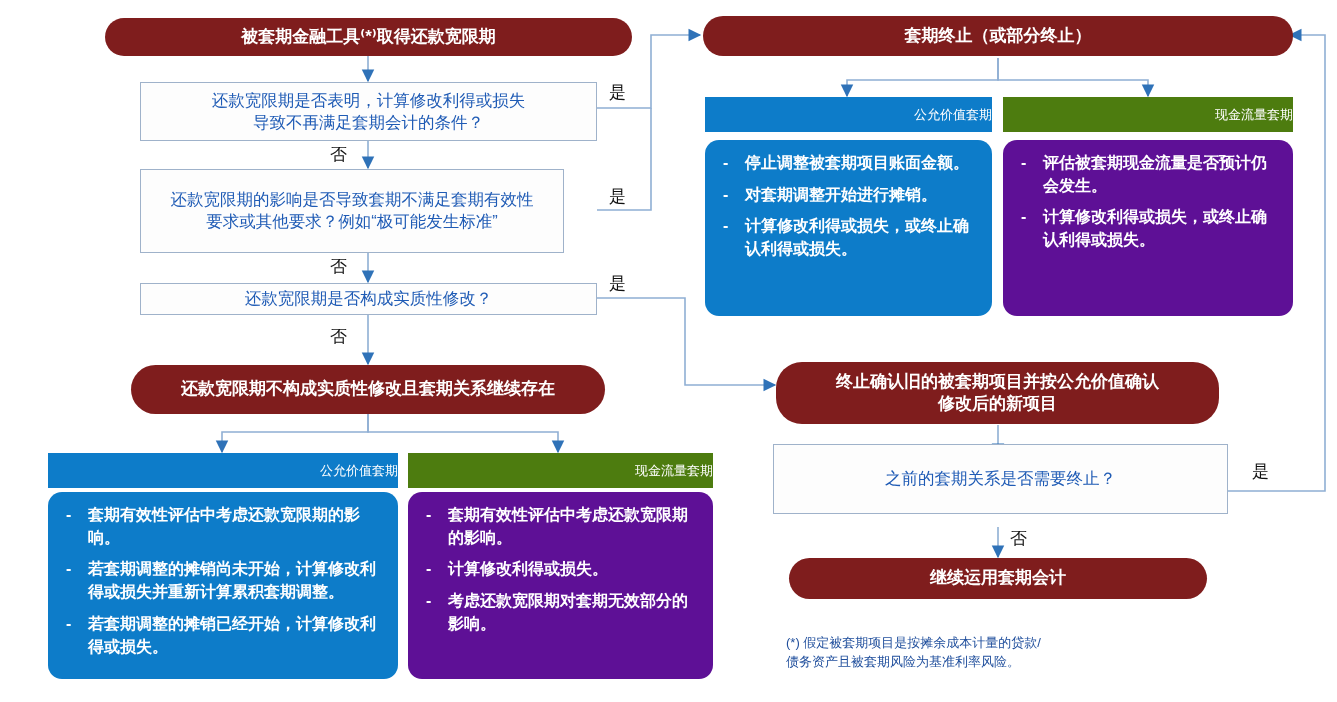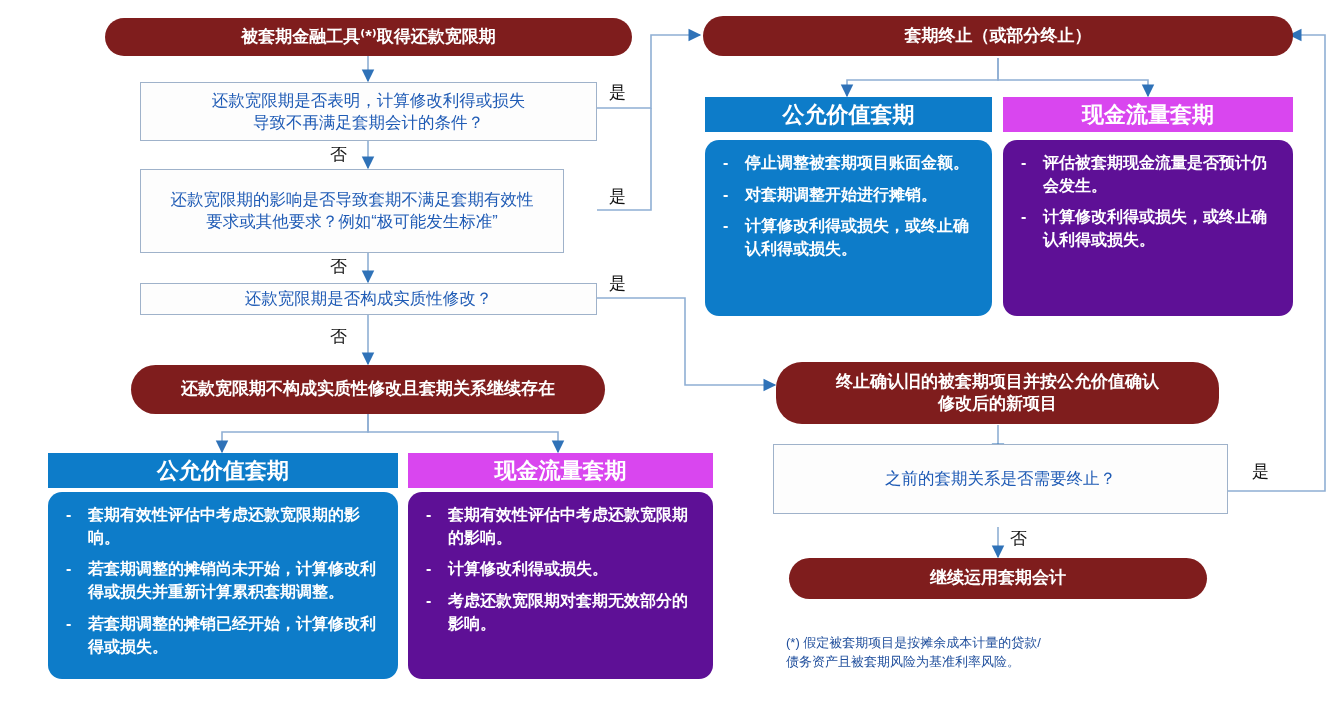--- a/index.html
+++ b/index.html
@@ -43,25 +43,26 @@
     border: 1px solid #9FB2CA;
     color: #1F5BB5;
     font-size: 16.5px;
     font-weight: normal;
     padding: 4px 12px;
   }
 
   
   .hdr {
     color: #ffffff;
-    font-weight: bold;
-    font-size: 22px;
+    font-weight: normal;
+    font-size: 13px;
+    justify-content: flex-end;
   }
   .hdr.blue { background: #0D7CC9; }
-  .hdr.purple { background: #d946ef; }
+  .hdr.purple { background: #4d7c0f; }
 
   
   .panel {
     border-radius: 14px;
     color: #ffffff;
     display: block;
     padding: 12px 14px 12px 10px;
     text-align: left;
     font-size: 16px;
     font-weight: bold;

